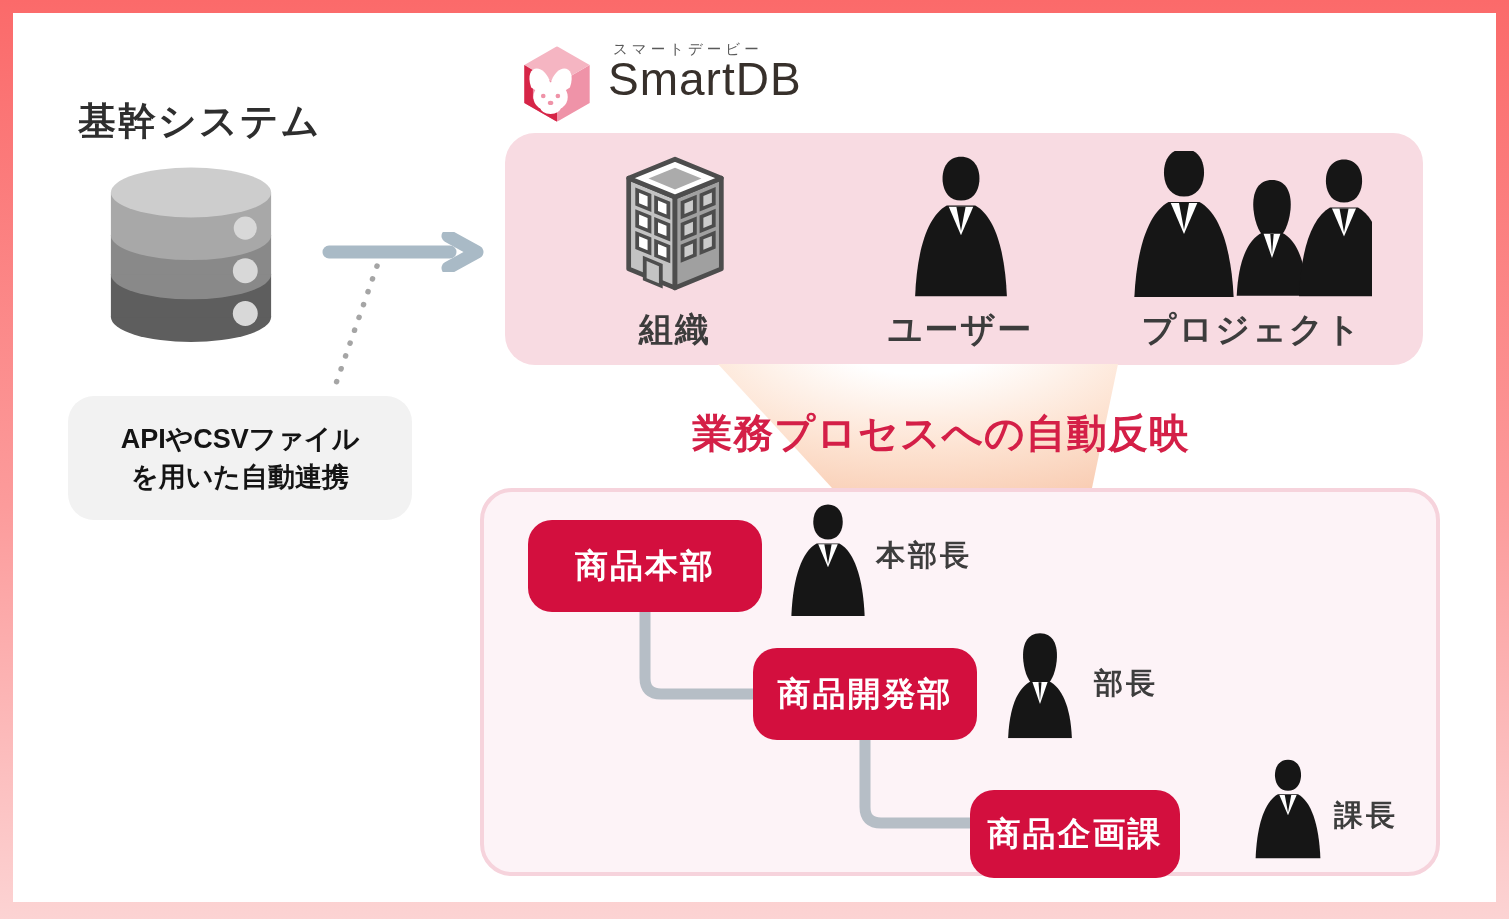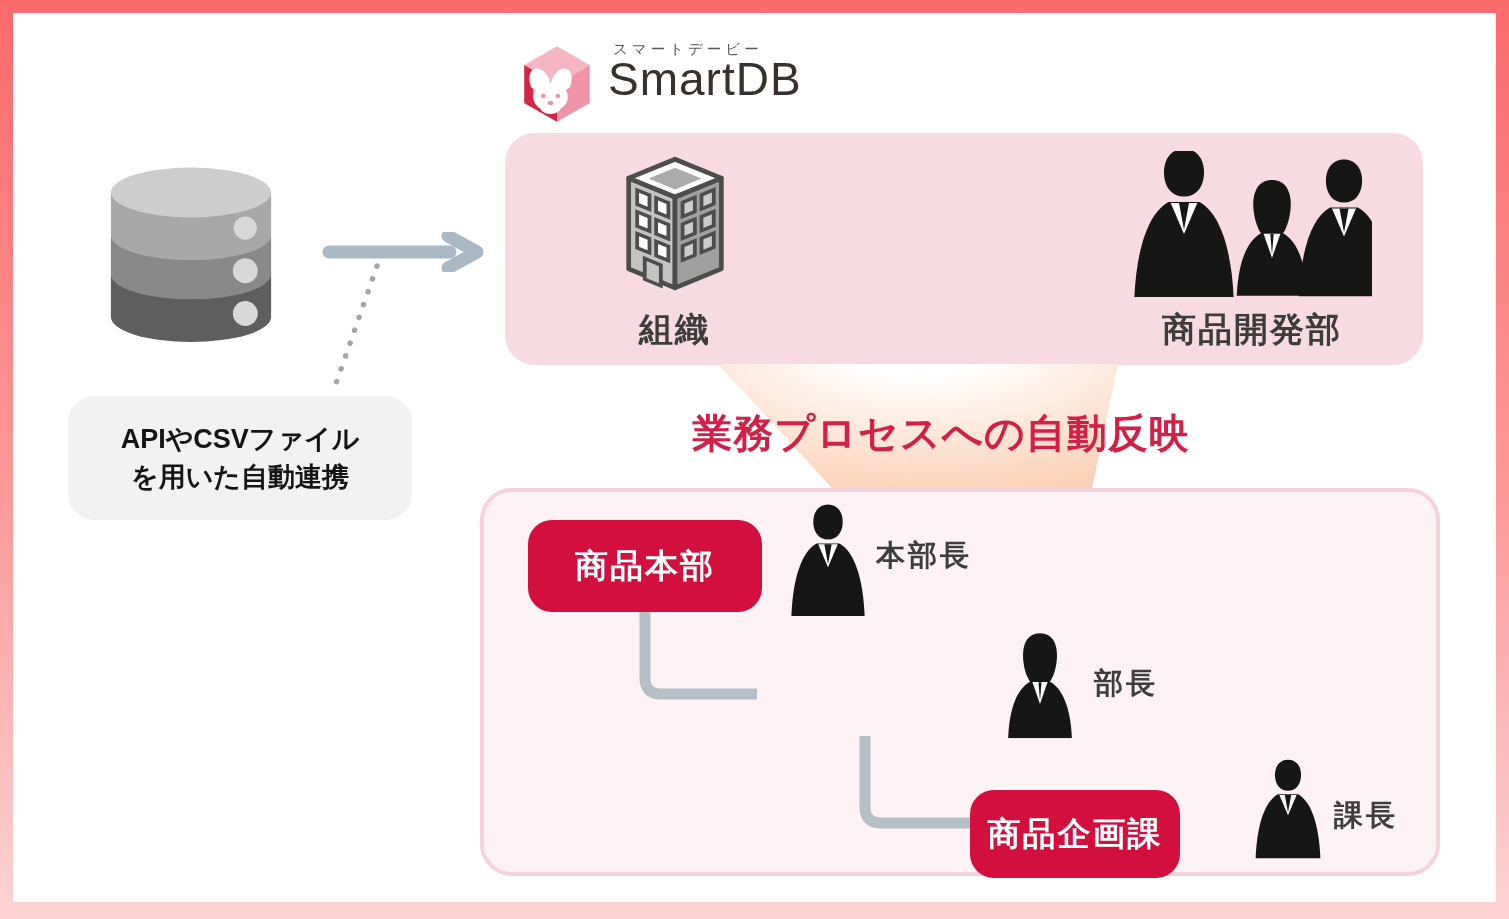--- a/index.html
+++ b/index.html
@@ -162,20 +162,21 @@
       <circle cx="34" cy="58" r="2.7" fill="#ef93a8"></circle>
       <circle cx="51" cy="58" r="2.7" fill="#ef93a8"></circle>
       <ellipse cx="42.5" cy="66" rx="3.2" ry="2.5" fill="#ef93a8"></ellipse>
     </symbol>
   </defs>
 </svg>
 
 <div class="frame">
   <div class="canvas"></div>
 
+  <div class="abs sys-title">基幹システム</div>
   <svg class="abs db-icon" viewBox="0 0 100 104">
     <use href="#sym-db"></use>
   </svg>
 
   <svg class="abs arrow-svg" viewBox="0 0 164 40">
     <line x1="7" y1="20" x2="128" y2="20" stroke="#a9bac6" stroke-width="13" stroke-linecap="round"></line>
     <path d="M126,4 L155,20 L126,36" fill="none" stroke="#a9bac6" stroke-width="13" stroke-linecap="round" stroke-linejoin="round"></path>
   </svg>
   <svg class="abs dots-svg" viewBox="0 0 72 138">
     <line x1="59" y1="6" x2="15" y2="132" stroke="#a5a5a5" stroke-width="5.5" stroke-dasharray="0.1 13.5" stroke-linecap="round"></line>
@@ -192,47 +193,56 @@
   <div class="abs logo-kana">スマートデービー</div>
   <div class="abs logo-word">SmartDB</div>
 
   <div class="abs pink-panel">
     <div class="master-item mi-org">
       <svg width="104" height="146" viewBox="0 0 110 145">
         <use href="#sym-building"></use>
       </svg>
       <div class="lbl">組織</div>
     </div>
+    <div class="master-item mi-user">
+      <svg width="102" height="144" viewBox="0 0 100 140">
+        <use href="#sym-man"></use>
+      </svg>
+      <div class="lbl">ユーザー</div>
+    </div>
     <div class="master-item mi-project">
       <svg width="240" height="146" viewBox="0 0 240 145">
         <use href="#sym-man" x="-4" y="-6" width="112" height="155"></use>
         <use href="#sym-woman" x="98" y="26" width="84" height="119"></use>
         <use href="#sym-man" x="162" y="5" width="100" height="140"></use>
       </svg>
-      <div class="lbl">商品開発部</div>
+      <div class="lbl">プロジェクト</div>
     </div>
   </div>
 
   <div class="abs funnel"></div>
   <div class="abs flow-caption">業務プロセスへの自動反映</div>
 
   <div class="abs bottom-panel">
     <svg class="connector-svg" viewBox="0 0 952 380">
       <path d="M161,114 L161,186 Q161,202 177,202 L273,202" fill="none" stroke="#b6bec6" stroke-width="11"></path>
       <path d="M381,244 L381,315 Q381,331 397,331 L490,331" fill="none" stroke="#b6bec6" stroke-width="11"></path>
     </svg>
 
     <div class="dept-box dept-0">
       <span>商品本部</span>
     </div>
     <svg class="sil sil-0" viewBox="0 0 100 140">
       <use href="#sym-man"></use>
     </svg>
     <div class="role-label role-0">本部長</div>
 
+    <div class="dept-box dept-1">
+      <span>商品開発部</span>
+    </div>
     <svg class="sil sil-1" viewBox="0 0 100 140">
       <use href="#sym-woman"></use>
     </svg>
     <div class="role-label role-1">部長</div>
 
     <div class="dept-box dept-2">
       <span>商品企画課</span>
     </div>
     <svg class="sil sil-2" viewBox="0 0 100 140">
       <use href="#sym-man"></use>

